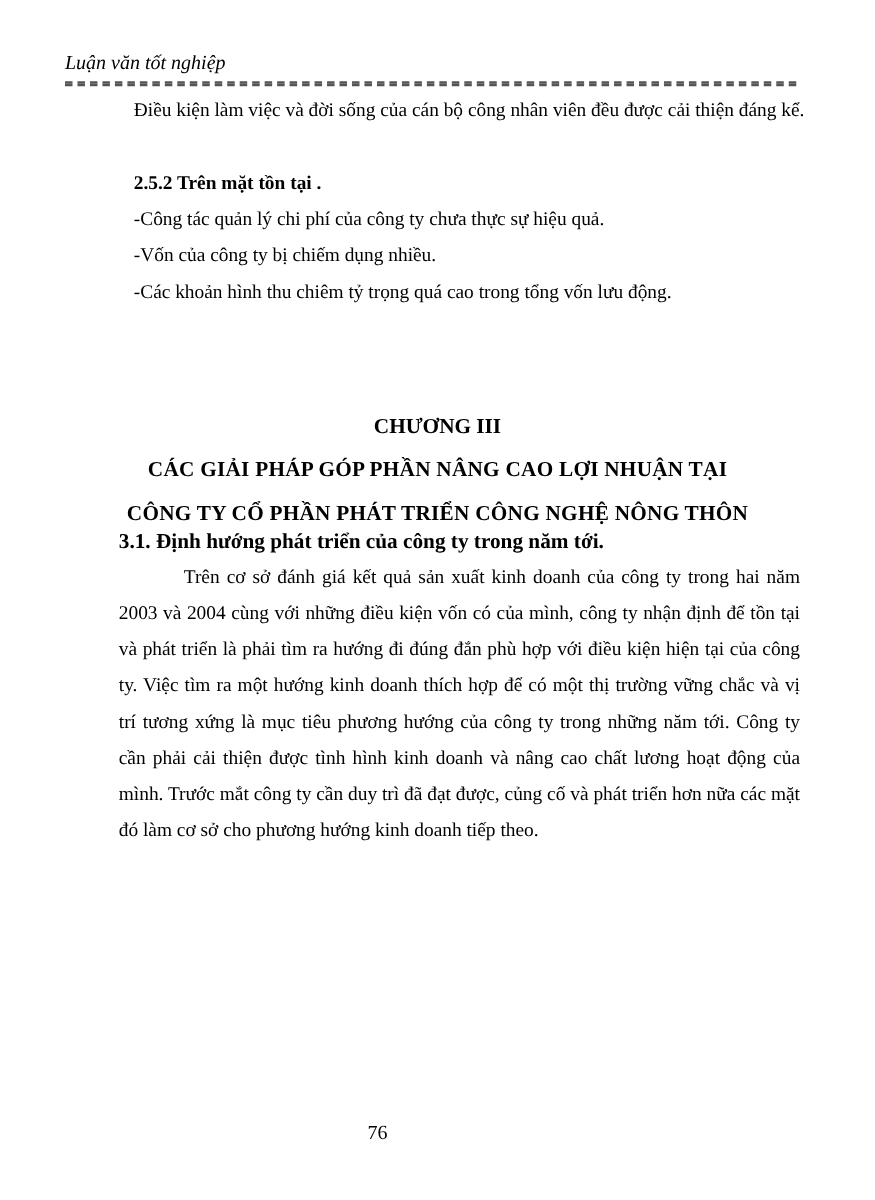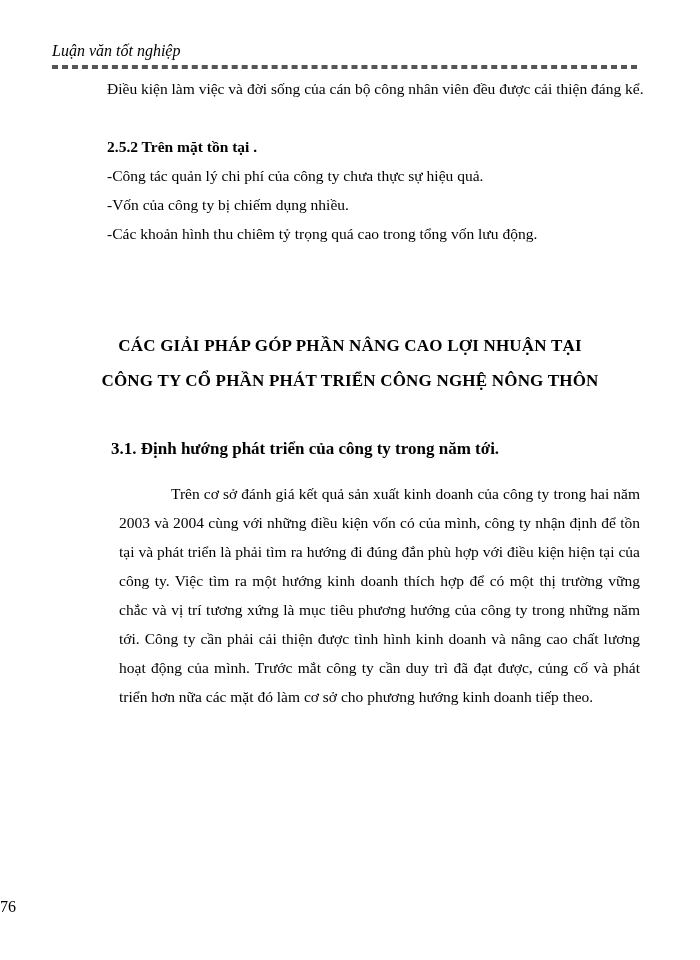--- a/index.html
+++ b/index.html
@@ -67,51 +67,51 @@
       font-size: 17px;
       line-height: 31px;
       margin: 4px;
       white-space: nowrap;
       letter-spacing: 0.2px;
     }
     .section-heading {
       font-weight: bold;
       font-size: 17px;
       line-height: 28px;
-      margin: 16px;
+      margin: 0;
     }
     .indent {
       text-indent: 52px;
-      margin-left: 24px;
     }
     .page-number {
       position: absolute;
       left: 0;
       width: 604px;
       top: 898px;
-      text-align: left;
+      text-align: center;
       font-size: 16px;
     }
   </style>
 </head>
 <body>
 
 <div class="page-header">Luận văn tốt nghiệp</div>
 <div class="separator"></div>
 
 <div class="body">
   <p class="para">Điều kiện làm việc và đời sống của cán bộ công nhân viên đều được cải thiện đáng kể.</p>
   <div class="gap"></div>
   <p class="heading">2.5.2 Trên mặt tồn tại .</p>
   <p class="para">-Công tác quản lý chi phí của công ty chưa thực sự hiệu quả.</p>
   <p class="para">-Vốn của công ty bị chiếm dụng nhiều.</p>
   <p class="para">-Các khoản hình thu chiêm tỷ trọng quá cao trong tổng vốn lưu động.</p>
 </div>
 
 <div style="position:absolute; left:40px; top:326px; width:620px;">
+  <p class="chapter">CHƯƠNG III</p>
   <p class="chapter-title">CÁC GIẢI PHÁP GÓP PHẦN NÂNG CAO LỢI NHUẬN TẠI</p>
   <p class="chapter-title">CÔNG TY CỔ PHẦN PHÁT TRIỂN CÔNG NGHỆ NÔNG THÔN</p>
 </div>
 
 <div style="position:absolute; left:95px; top:419px; width:545px;">
   <p class="section-heading">3.1. Định hướng phát triển của công ty trong năm tới.</p>
   <p class="para indent" style="font-size:15.5px; line-height:29px;">Trên cơ sở đánh giá kết quả sản xuất kinh doanh của công ty trong hai năm 2003 và 2004 cùng với những điều kiện vốn có của mình, công ty nhận định để tồn tại và phát triển là phải tìm ra hướng đi đúng đắn phù hợp với điều kiện hiện tại của công ty. Việc tìm ra một hướng kinh doanh thích hợp để có một thị trường vững chắc và vị trí tương xứng là mục tiêu phương hướng của công ty trong những năm tới. Công ty cần phải cải thiện được tình hình kinh doanh và nâng cao chất lương hoạt động của mình. Trước mắt công ty cần duy trì đã đạt được, củng cố và phát triển hơn nữa các mặt đó làm cơ sở cho phương hướng kinh doanh tiếp theo.</p>
 </div>
 
 <div class="page-number">76</div>

